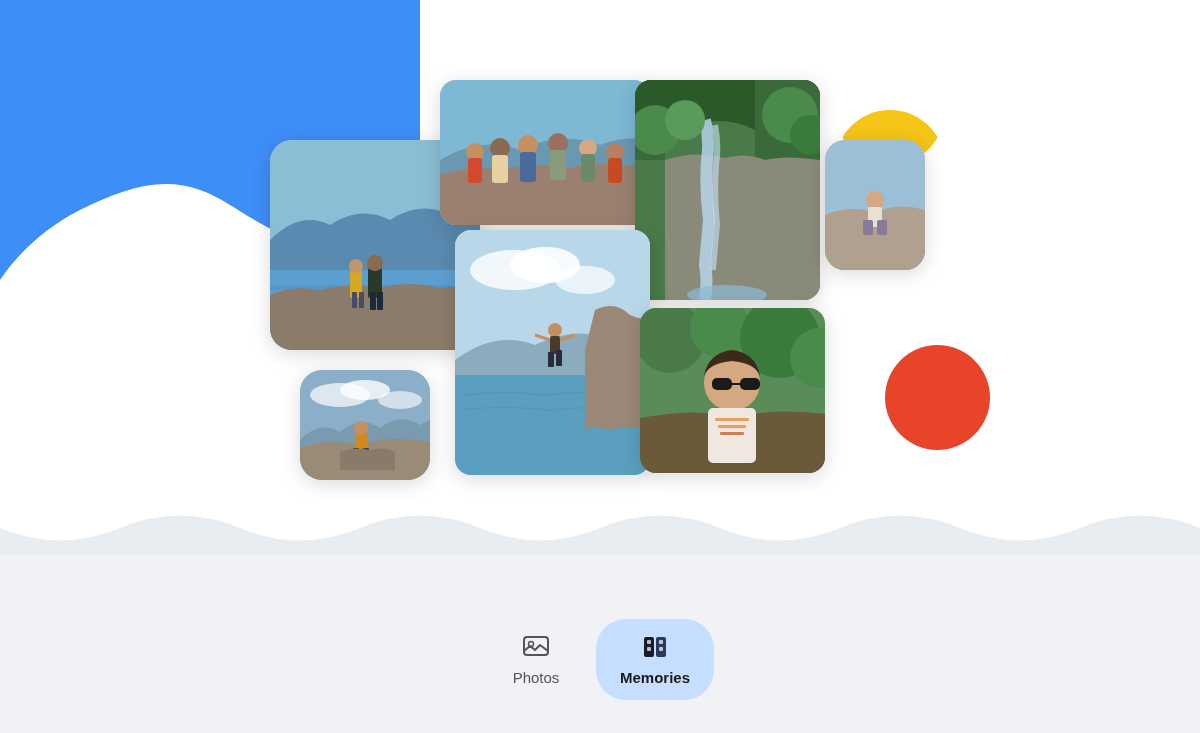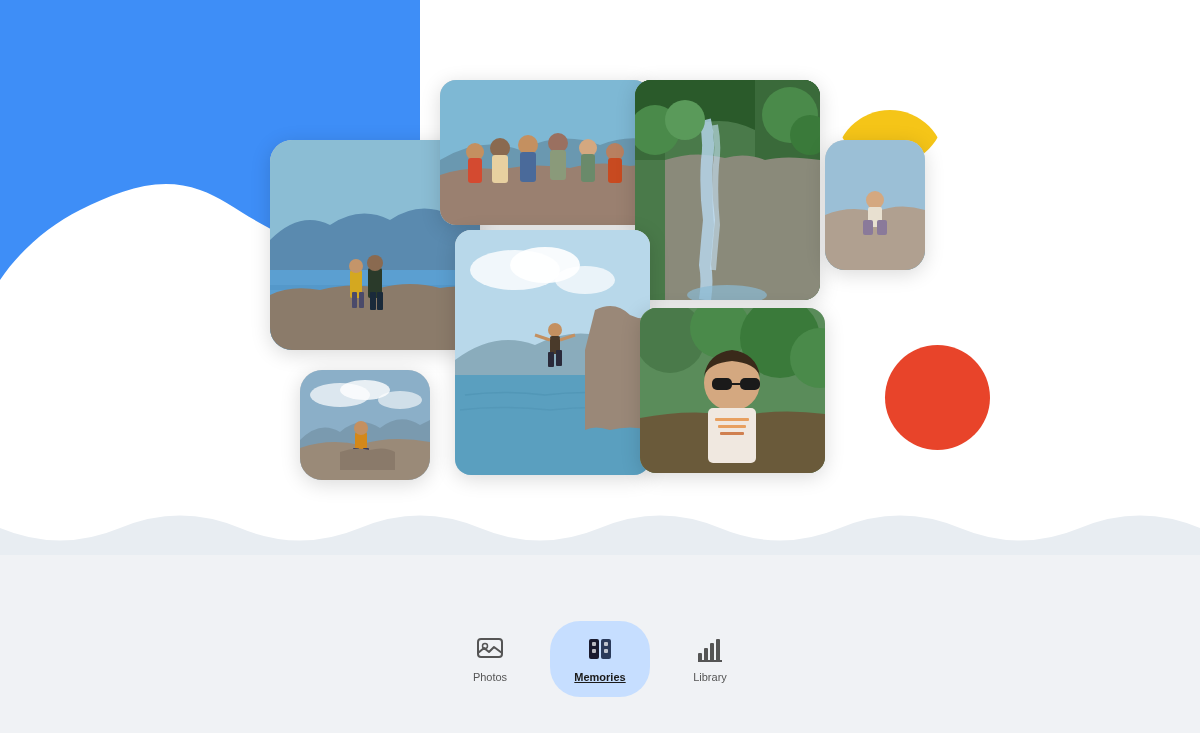--- a/index.html
+++ b/index.html
@@ -87,29 +87,28 @@
       border-radius: 30px;
       cursor: pointer;
       min-width: 100px;
     }
 
     .nav-tab.active {
       background: #c6deff;
     }
 
     .nav-tab-label {
-      font-size: 11px;
+      font-size: 15px;
       color: #555;
       font-weight: 500;
     }
 
     .nav-tab.active .nav-tab-label {
       color: #1a1a1a;
       font-weight: 700;
-      text-decoration: underline;
     }
 
     
     .collage-area {
       position: absolute;
       top: 80px;
       left: 270px;
       width: 680px;
       height: 430px;
       z-index: 5;
@@ -400,26 +399,16 @@
         <rect x="3" y="4" width="10" height="20" rx="2" ry="2" fill="#1a1a2e"></rect>
         <rect x="15" y="4" width="10" height="20" rx="2" ry="2" fill="#2a3a5a"></rect>
         <rect x="6" y="7" width="4" height="4" rx="1" fill="white" opacity="0.7"></rect>
         <rect x="18" y="7" width="4" height="4" rx="1" fill="white" opacity="0.7"></rect>
         <rect x="6" y="14" width="4" height="4" rx="1" fill="white" opacity="0.7"></rect>
         <rect x="18" y="14" width="4" height="4" rx="1" fill="white" opacity="0.7"></rect>
       </svg>
       <span class="nav-tab-label">Memories</span>
     </div>
 
-    <div class="nav-tab">
-      <svg class="icon-svg" viewBox="0 0 28 28" xmlns="http://www.w3.org/2000/svg">
-        <rect x="2" y="18" width="4" height="8" rx="1" fill="#555"></rect>
-        <rect x="8" y="13" width="4" height="13" rx="1" fill="#555"></rect>
-        <rect x="14" y="8" width="4" height="18" rx="1" fill="#555"></rect>
-        <rect x="20" y="4" width="4" height="22" rx="1" fill="#555"></rect>
-        <line x1="2" y1="26" x2="26" y2="26" stroke="#555" stroke-width="2"></line>
-      </svg>
-      <span class="nav-tab-label">Library</span>
-    </div>
 
 
   </div>
 </div>
 
 </body></html>

